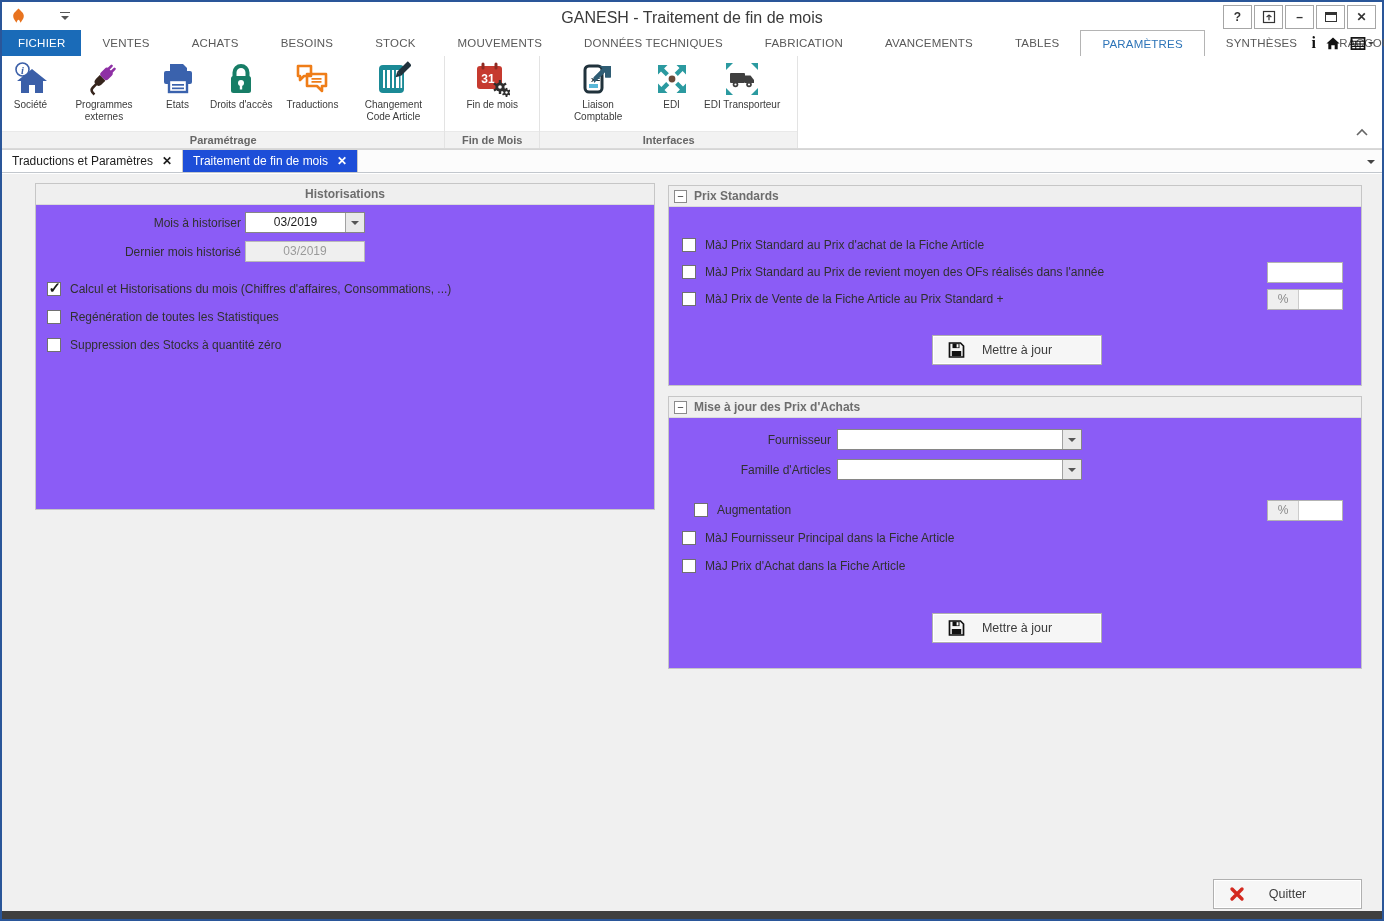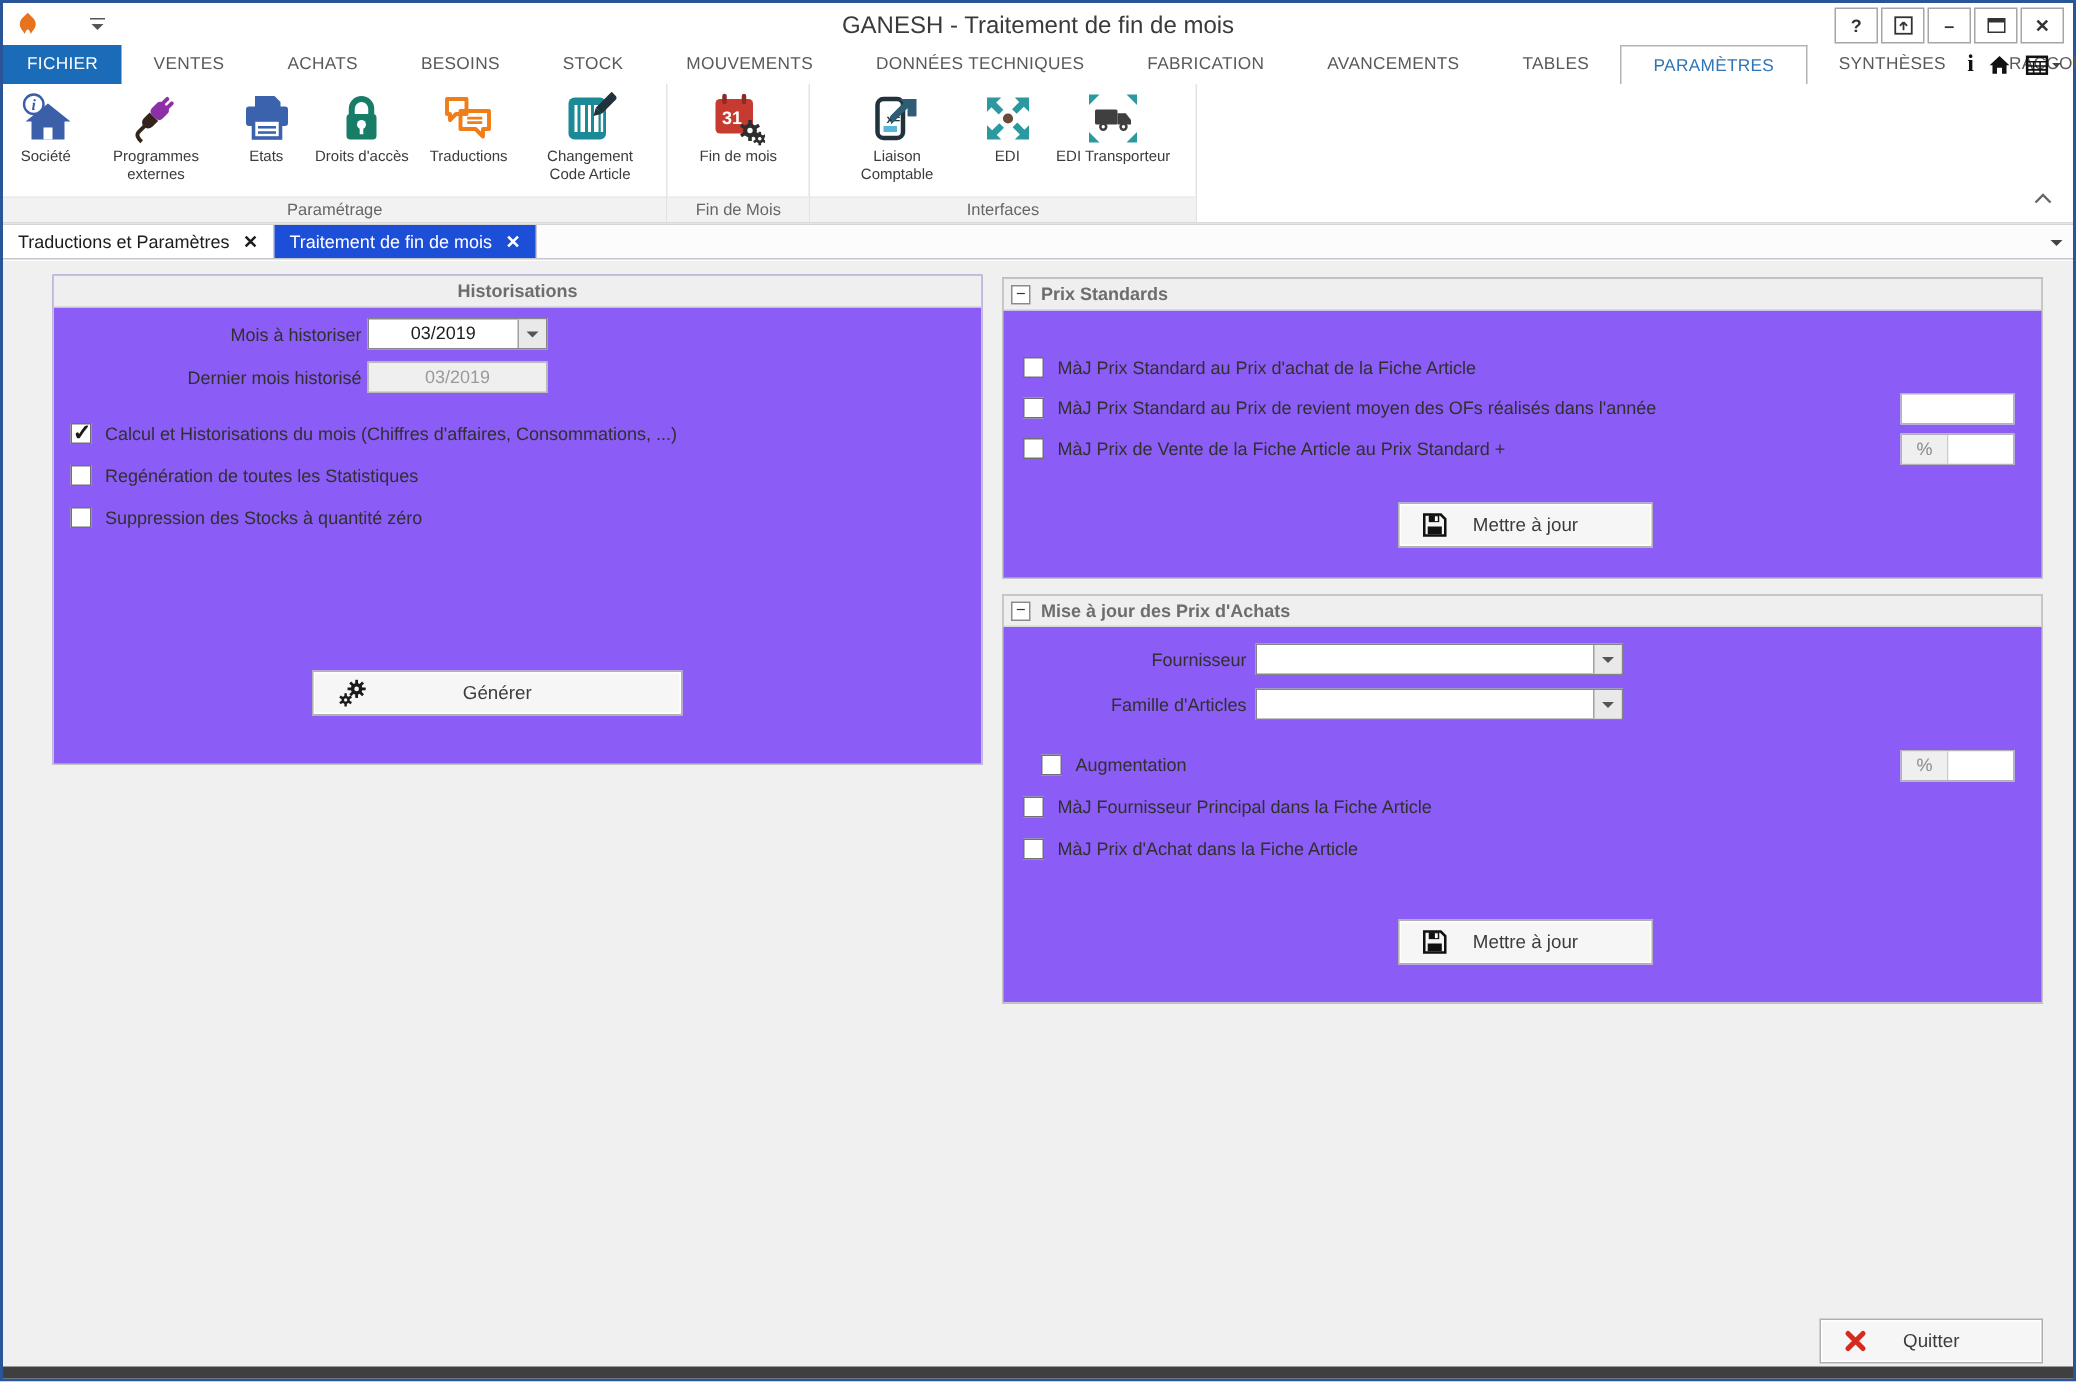--- a/index.html
+++ b/index.html
@@ -28,21 +28,21 @@
   .mini-caret { border: 3.5px solid transparent; border-top-color: #444; margin-top: 4px; }
 
   
   .ribbon { position: absolute; top: 56px; left: 2px; right: 2px; height: 93px; background: #fff; border-bottom: 1px solid #d9d9d9; display: flex; align-items: stretch; }
   .rgroup { display: flex; flex-direction: column; border-right: 1px solid #e3e3e3; }
   .rbuttons { flex: 1; display: flex; align-items: flex-start; padding: 2px 3px 0 3px; }
   .rbtn { display: flex; flex-direction: column; align-items: center; padding: 2px 7px 0 7px; max-width: 96px; cursor: default; }
   .ricon { width: 37px; height: 37px; display: flex; align-items: center; justify-content: center; }
   .ricon svg { width: 36px; height: 36px; }
   .rlabel { font-size: 10px; color: #3b3b3b; text-align: center; line-height: 1.2; margin-top: 2px; }
-  .rgrouplabel { height: 17px; background: #f2f2f2; border-top: 1px solid #e9e9e9; text-align: center; font-size: 11px; color: #666; line-height: 16px; }
+  .rgrouplabel { height: 17px; background: #f2f2f2; border-top: 1px solid #e9e9e9; text-align: center; font-size: 11px; color: #666; line-height: 16px; font-weight: bold; }
   .ribbon-chevron { position: absolute; right: 14px; top: 72px; width: 12px; height: 8px; }
 
   
   .doctabs { position: absolute; top: 149px; left: 2px; right: 2px; height: 24px; background: #fcfcfc; border-top: 1px solid #d5d5d5; border-bottom: 1px solid #c2c7cd; display: flex; }
   .dtab { display: flex; align-items: center; padding: 0 10px; font-size: 12px; color: #1c1c1c; background: #fff; border-right: 1px solid #c9c9c9; white-space: nowrap; cursor: default; }
   .dtab .dclose { margin-left: 9px; font-weight: bold; font-size: 12px; }
   .dtab.active { background: #1d4ed8; color: #fff; }
   .dtab-caret { position: absolute; right: 7px; top: 10px; border: 4.5px solid transparent; border-top-color: #444; }
 
   
@@ -339,42 +339,20 @@
       </div>
       <div class="cbrow" style="left:11px; top:126px;align-items:flex-end;">
         <span class="cb"></span>
         <span class="cblabel">Regénération de toutes les Statistiques</span>
       </div>
       <div class="cbrow" style="left:11px; top:154px;">
         <span class="cb"></span>
         <span class="cblabel">Suppression des Stocks à quantité zéro</span>
       </div>
 
-      <div class="btn" style="left:172px; top:263px; width:247px; height:30px;">
-        <span class="bicon">
-          <svg width="22" height="22" viewBox="0 0 24 24">
-              <g transform="translate(15,9)" fill="#1a1a1a">
-                <rect x="-1" y="-6.6" width="2" height="13.2"></rect>
-                <rect x="-1" y="-6.6" width="2" height="13.2" transform="rotate(45)"></rect>
-                <rect x="-1" y="-6.6" width="2" height="13.2" transform="rotate(90)"></rect>
-                <rect x="-1" y="-6.6" width="2" height="13.2" transform="rotate(135)"></rect>
-                <circle r="4.2"></circle>
-                <circle r="1.7" fill="#f6f6f6"></circle>
-              </g>
-              <g transform="translate(7,17)" fill="#1a1a1a">
-                <rect x="-0.9" y="-4.8" width="1.8" height="9.6"></rect>
-                <rect x="-0.9" y="-4.8" width="1.8" height="9.6" transform="rotate(60)"></rect>
-                <rect x="-0.9" y="-4.8" width="1.8" height="9.6" transform="rotate(120)"></rect>
-                <circle r="3"></circle>
-                <circle r="1.2" fill="#f6f6f6"></circle>
-              </g>
-            </svg>
-        </span>
-        <span>Générer</span>
-      </div>
     </div>
 
     <div class="panel" style="left:666px; top:11px; width:694px; height:201px;">
       <div class="panel-header">
         <span class="collapse-btn">−</span>
         <span>Prix Standards</span>
       </div>
 
       <div class="cbrow" style="left:13px; top:52px;">
         <span class="cb"></span>

